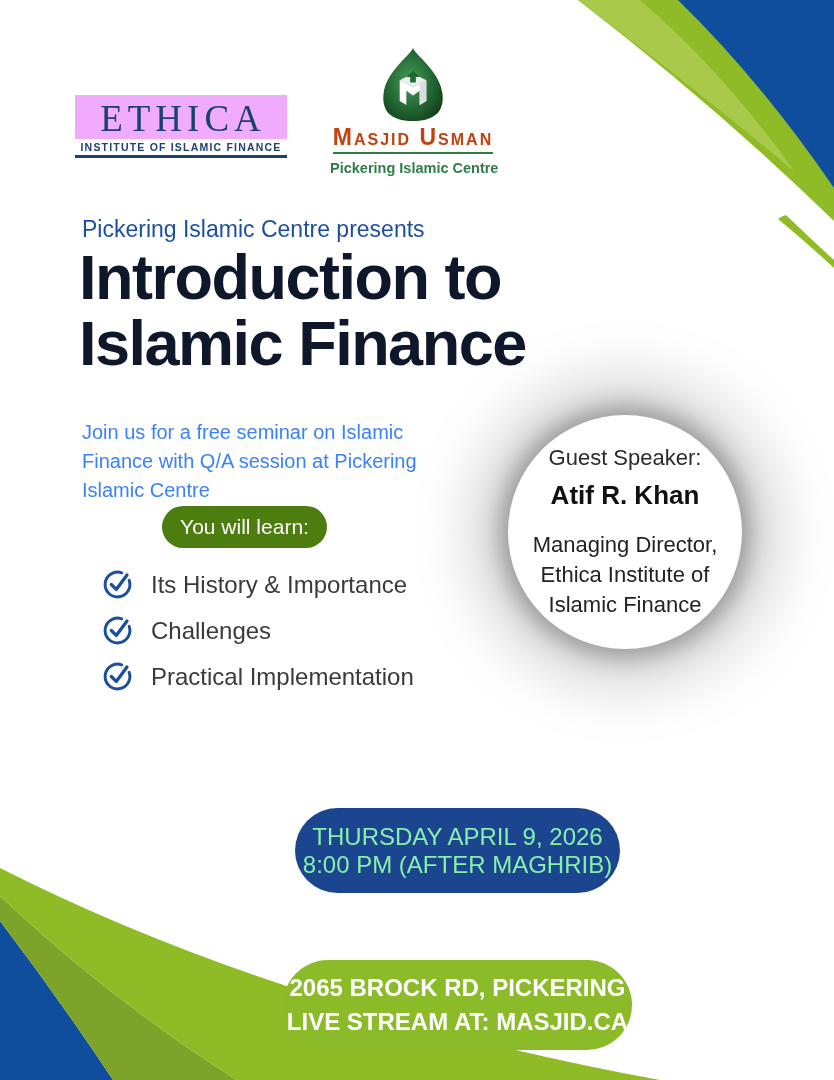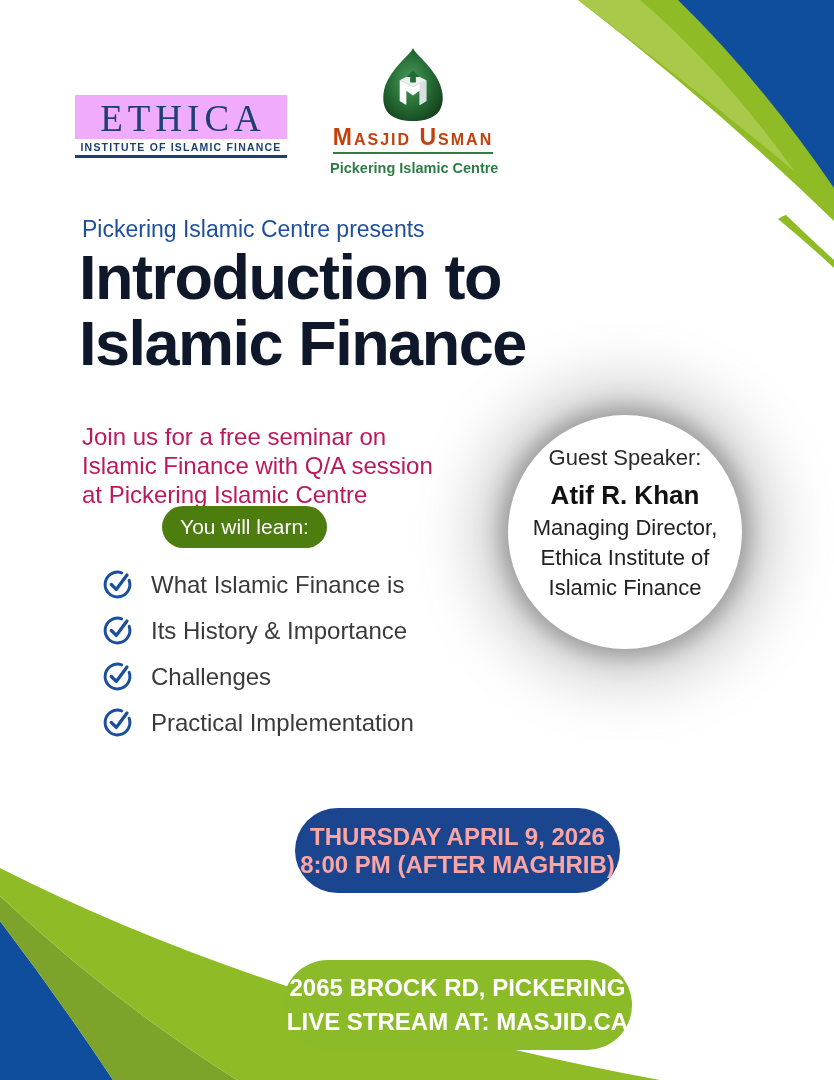--- a/index.html
+++ b/index.html
@@ -45,21 +45,21 @@
     position:absolute;left:82px;top:216px;z-index:2;
     font-size:23px;color:#1D4F9E;
   }
   .title{
     position:absolute;left:79px;top:244px;z-index:2;
     font-size:63px;font-weight:bold;color:#0f172a;
     line-height:66px;letter-spacing:-1.5px;margin:0;
   }
   .intro{
     position:absolute;left:82px;top:398px;width:372px;z-index:2;
-    font-size:24px;line-height:29px;color:#be185d;
+    font-size:20px;line-height:29px;color:#3b82f6;
   }
 
   
   .learn-pill{
     position:absolute;left:162px;top:506px;width:165px;height:42px;z-index:2;
     background:#4d7c0f;border-radius:21px;
     display:flex;align-items:center;justify-content:center;
     color:#ffffff;font-size:21px;
   }
   .checklist{
@@ -76,28 +76,28 @@
   
   .speaker-circle{
     position:absolute;left:508px;top:415px;width:234px;height:234px;z-index:1;
     background:#ffffff;border-radius:50%;
     box-shadow:0 0 22px 8px rgba(100,100,100,0.55), 0 0 55px 38px rgba(120,120,120,0.30);
     display:flex;flex-direction:column;align-items:center;justify-content:flex-start;
     padding-top:30px;box-sizing:border-box;text-align:center;
   }
   .speaker-label{font-size:22px;color:#2B2B2B;}
   .speaker-name{font-size:26px;font-weight:bold;color:#111111;margin-top:9px;}
-  .speaker-role{font-size:22px;color:#222222;line-height:30px;margin-top:2px;}
+  .speaker-role{font-size:22px;color:#222222;line-height:30px;margin-top:19px;}
 
   
   .schedule-pill{
     position:absolute;left:295px;top:808px;width:325px;height:85px;z-index:2;
     background:#1B458F;border-radius:43px;
     display:flex;flex-direction:column;align-items:center;justify-content:center;
-    color:#fca5a5;font-weight:bold;font-size:24px;line-height:28px;
+    color:#86efac;font-weight:normal;font-size:24px;line-height:28px;
     text-align:center;white-space:nowrap;
   }
   .location-pill{
     position:absolute;left:283px;top:960px;width:349px;height:90px;z-index:2;
     background:#8CBB2A;border-radius:45px;
     display:flex;flex-direction:column;align-items:center;justify-content:center;
     color:#ffffff;font-weight:bold;font-size:24px;line-height:34px;
     text-align:center;white-space:nowrap;
   }
 </style>
@@ -150,27 +150,20 @@
   <h1 class="title"><span>Introduction to</span><br>
     <span>Islamic Finance</span></h1>
 
   <p class="intro">Join us for a free seminar on Islamic Finance with Q/A session at Pickering Islamic Centre</p>
 
   <div class="learn-pill">
     <span>You will learn:</span>
   </div>
 
   <ul class="checklist">
-    <li>
-      <svg class="check-icon" width="33" height="33" viewBox="0 0 40 40" aria-hidden="true">
-        <path d="M34.1,14.9 A15,15 0 1 1 25.1,5.9" fill="none" stroke="#1B4F9E" stroke-width="3.6" stroke-linecap="round"></path>
-        <path d="M12.5,20 L18.5,26 L31.5,8.5" fill="none" stroke="#1B4F9E" stroke-width="4" stroke-linecap="round" stroke-linejoin="round"></path>
-      </svg>
-      <span class="item-label">What Islamic Finance is</span>
-    </li>
     <li>
       <svg class="check-icon" width="33" height="33" viewBox="0 0 40 40" aria-hidden="true">
         <path d="M34.1,14.9 A15,15 0 1 1 25.1,5.9" fill="none" stroke="#1B4F9E" stroke-width="3.6" stroke-linecap="round"></path>
         <path d="M12.5,20 L18.5,26 L31.5,8.5" fill="none" stroke="#1B4F9E" stroke-width="4" stroke-linecap="round" stroke-linejoin="round"></path>
       </svg>
       <span class="item-label">Its History &amp; Importance</span>
     </li>
     <li>
       <svg class="check-icon" width="33" height="33" viewBox="0 0 40 40" aria-hidden="true">
         <path d="M34.1,14.9 A15,15 0 1 1 25.1,5.9" fill="none" stroke="#1B4F9E" stroke-width="3.6" stroke-linecap="round"></path>

